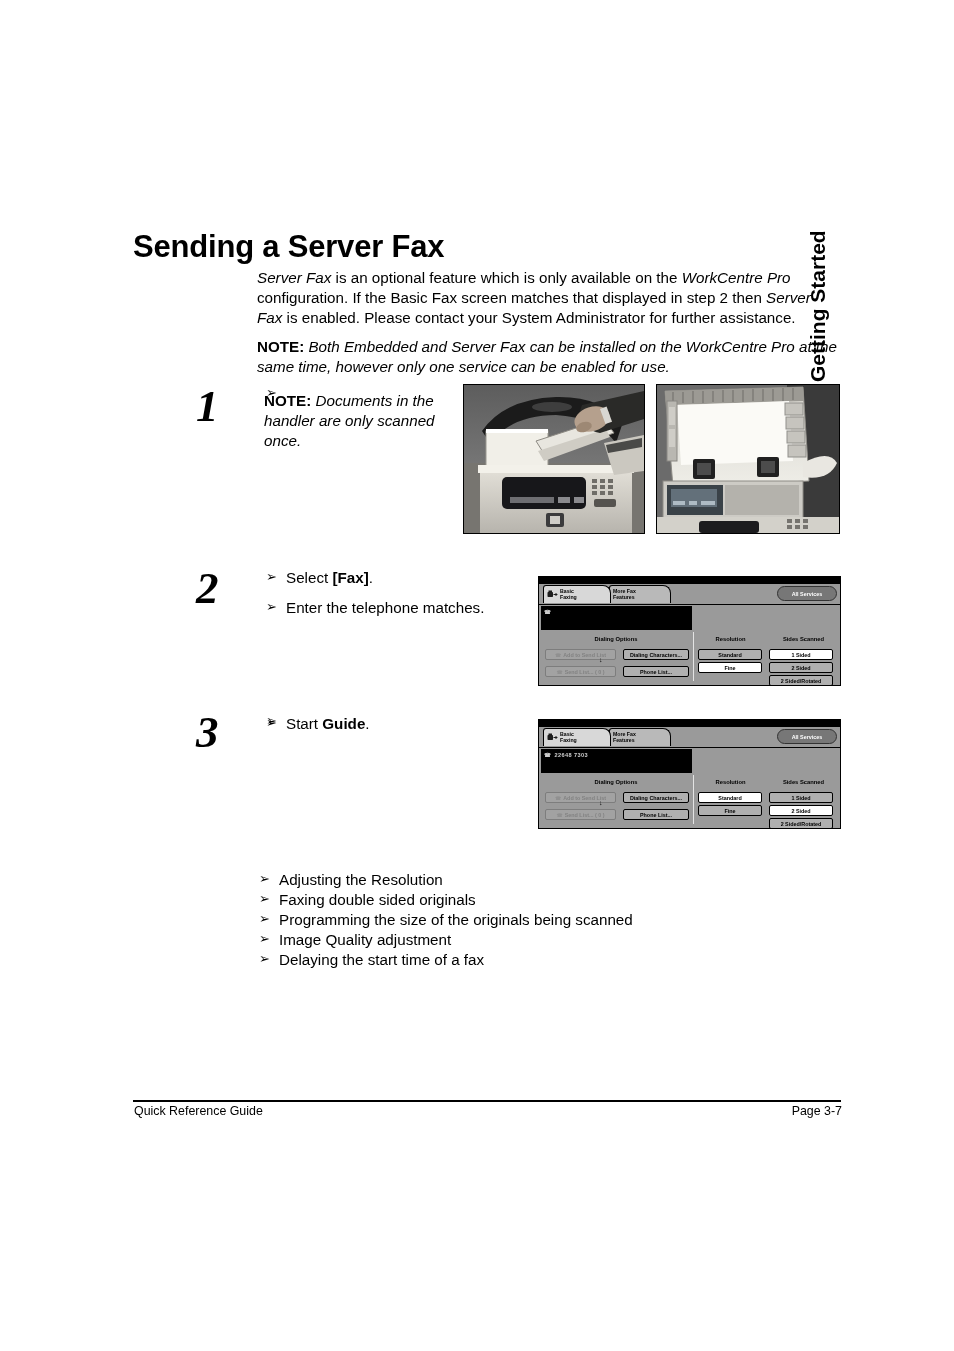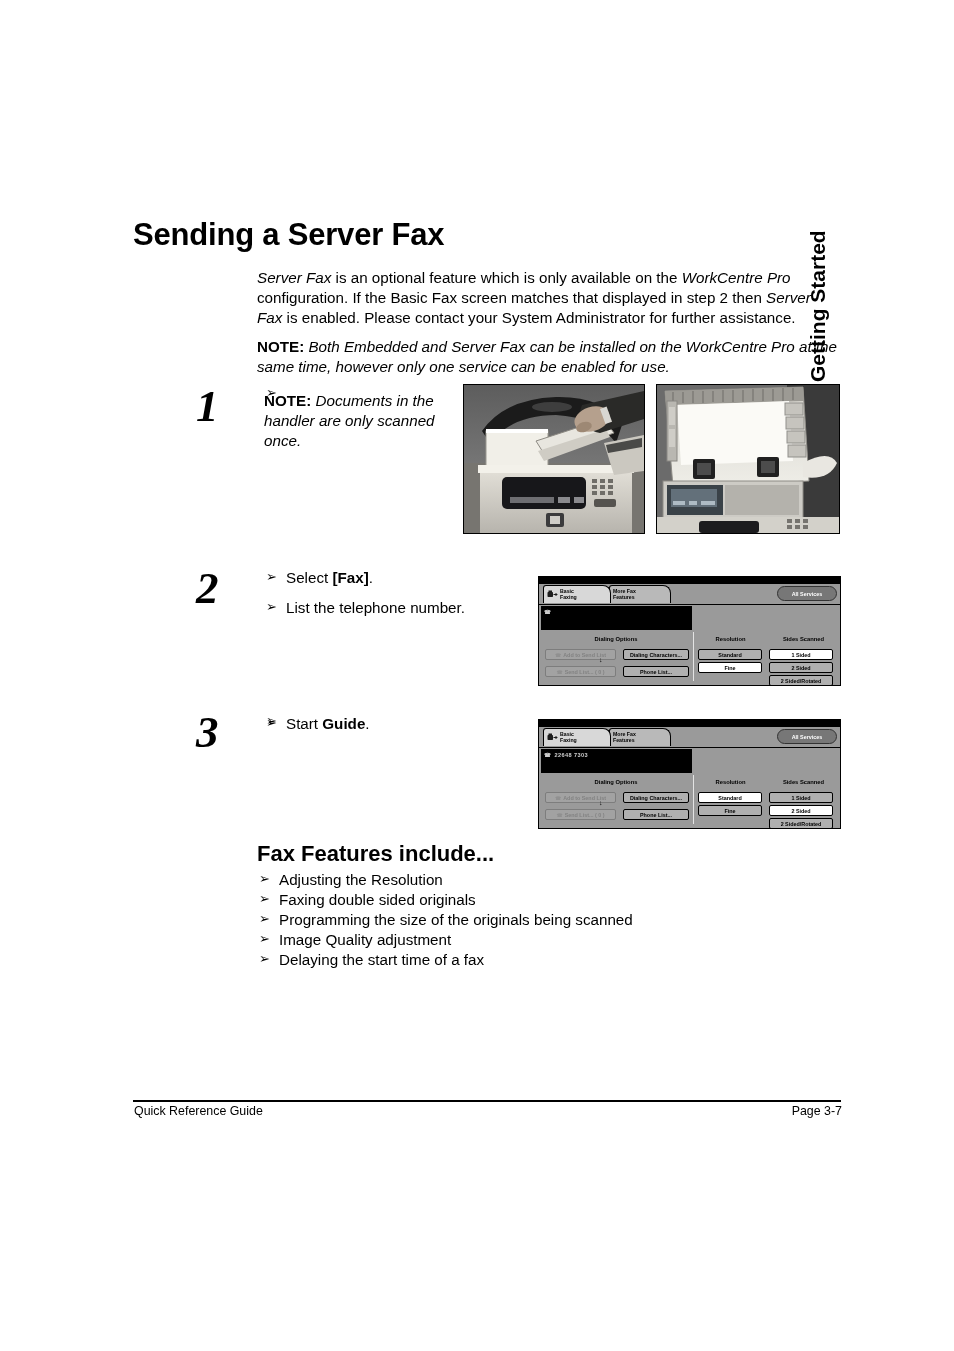--- a/index.html
+++ b/index.html
@@ -16,21 +16,21 @@
     width: 954px;
     height: 1351px;
     background: #ffffff;
     overflow: hidden;
   }
 
   
   .page-title {
     position: absolute;
     left: 133px;
-    top: 218px;
+    top: 230px;
     font-size: 31px;
     font-weight: bold;
     letter-spacing: -0.2px;
     line-height: 1.1;
   }
 
   
   .chapter-tab {
     position: absolute;
     left: 806px;
@@ -429,21 +429,21 @@
   </div>
 
   <div class="step-num" style="left:196px; top:566px;">2</div>
   <div class="step-body" style="left:264px; top:568px; width:255px;">
     <div class="bullet-row">
       <span class="arrow">➢</span>
       <span>Select </span><span class="b">[Fax]</span><span>.</span>
     </div>
     <div class="bullet-row" style="margin-top:10px;">
       <span class="arrow">➢</span>
-      <span>List the telephone number.</span>
+      <span>Enter the telephone matches.</span>
     </div>
   </div>
 
   <div class="ui-panel" style="left:538px; top:576px; width:301px; height:108px;">
     <div class="ui-topbar"></div>
     <div class="ui-tabs">
       <div class="ui-tab active" style="left:4px; width:68px;">
         <svg class="tab-icon" viewBox="0 0 22 18">
           <rect x="1" y="4" width="11" height="10" rx="1.5" fill="#1d1d1d"></rect>
           <rect x="3" y="1" width="7" height="4" fill="#1d1d1d"></rect>
@@ -556,21 +556,20 @@
       </div>
       <div class="col-sides">
         <div class="col-head">Sides Scanned</div>
         <div class="ui-btn" style="left:2px; top:17px; width:64px; height:11px;">1 Sided</div>
         <div class="ui-btn sel" style="left:2px; top:30px; width:64px; height:11px;">2 Sided</div>
         <div class="ui-btn" style="left:2px; top:43px; width:64px; height:11px;">2 Sided/Rotated</div>
       </div>
     </div>
   </div>
 
-  <div class="sub-heading">Fax Features include...</div>
   <div class="feature-list">
     <div class="bullet-row">
       <span class="arrow">➢</span>
       <span>Adjusting the Resolution</span>
     </div>
     <div class="bullet-row">
       <span class="arrow">➢</span>
       <span>Faxing double sided originals</span>
     </div>
     <div class="bullet-row">

